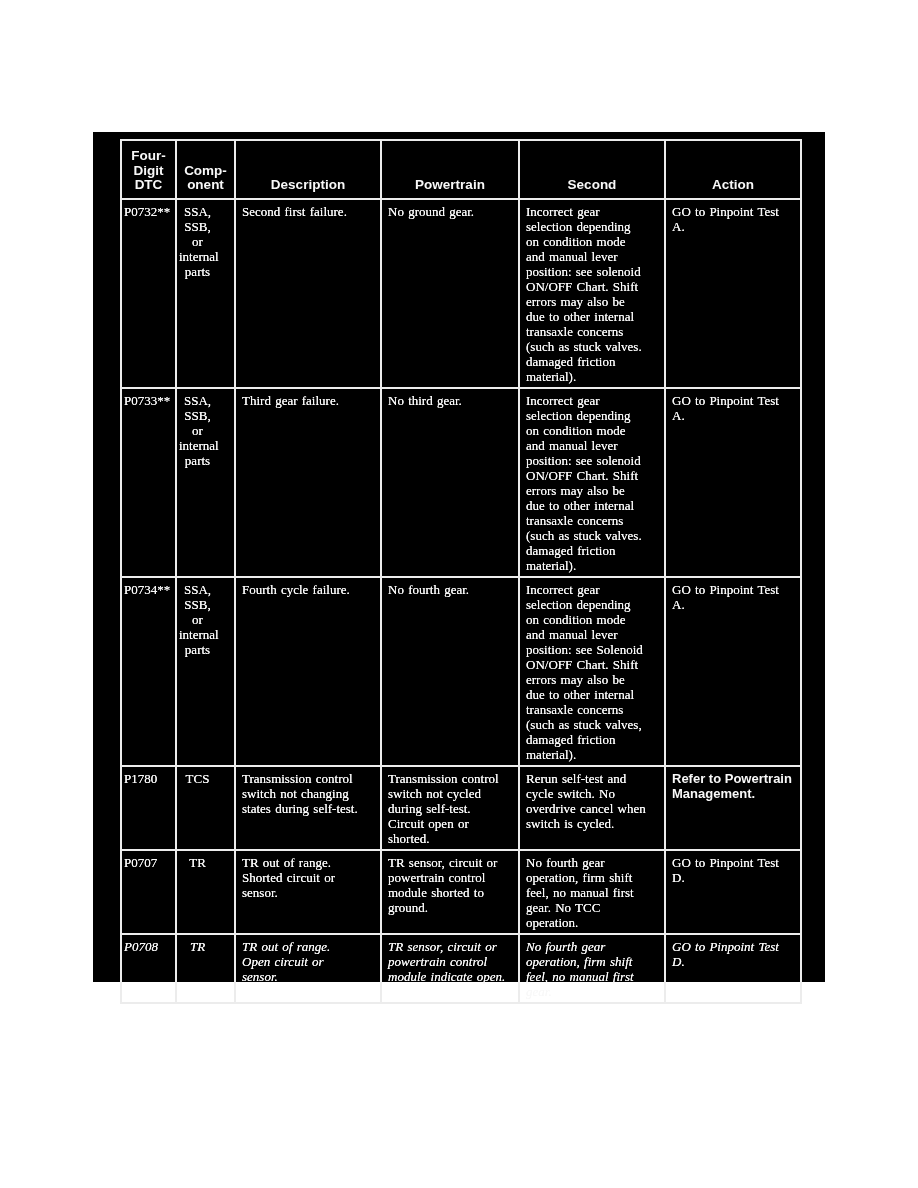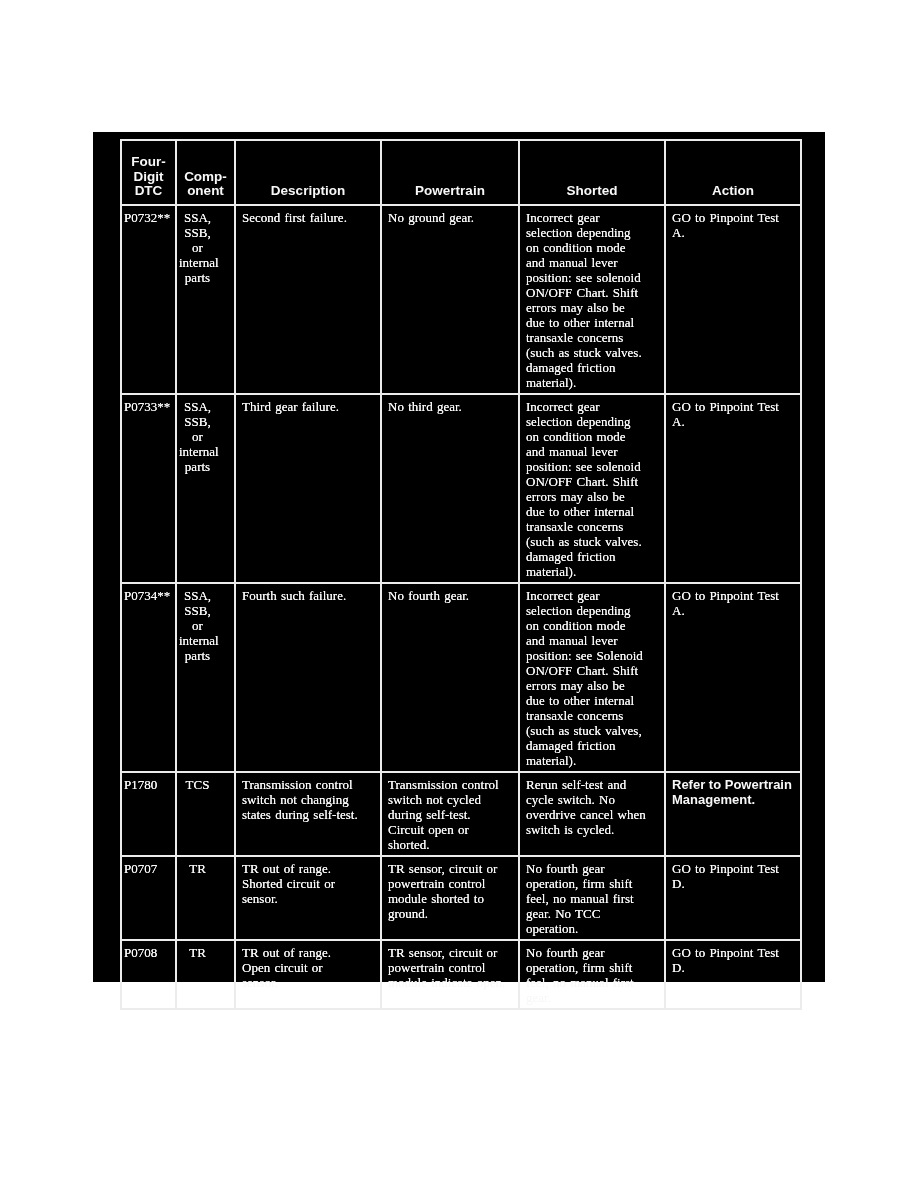--- a/index.html
+++ b/index.html
@@ -34,21 +34,21 @@
     white-space:pre-line;
     overflow:hidden;
   }
   .dtc-table th{
     font-family:"Liberation Sans", sans-serif;
     font-weight:bold;
     font-size:13.5px;
     line-height:14.5px;
     text-align:center;
     vertical-align:bottom;
-    padding:14px 2px 5px 2px;
+    padding:8px 2px 5px 2px;
     border-radius:10px;
   }
   .dtc-table td{
     font-size:13px;
     line-height:15px;
     vertical-align:top;
     padding:4px 5px 3px 6px;
     text-shadow:0 0 0.6px currentColor; 
     word-spacing:1px;
   }
@@ -62,21 +62,21 @@
     word-spacing:0;
     font-weight:bold;
   }
   
   tr.hdr{height:51px;}
   tr.r0{height:185px;}
   tr.r1{height:183px;}
   tr.r2{height:183px;border-radius:27px;}
   tr.r3{height:79px;}
   tr.r4{height:81px;margin-top:12px;}
-  tr.r5{height:61px;}
+  tr.r5{height:61px;font-style:italic;}
 </style>
 </head>
 <body>
 
 <div class="scan-panel">
   <table class="dtc-table">
     <colgroup>
       <col style="width:55px">
       <col style="width:59px">
       <col style="width:146px">
@@ -86,21 +86,21 @@
     </colgroup>
     <thead>
       <tr class="hdr">
         <th>Four-
 Digit
 DTC</th>
         <th>Comp-
 onent</th>
         <th>Description</th>
         <th>Powertrain</th>
-        <th>Shorted</th>
+        <th>Second</th>
         <th>Action</th>
       </tr>
     </thead>
     <tbody>
       <tr class="r0">
         <td class="c-dtc">P0732**</td>
         <td class="c-comp">SSA,
 SSB,
 or
 internal
@@ -146,21 +146,21 @@
         <td>GO to Pinpoint Test
 A.</td>
       </tr>
       <tr class="r2">
         <td class="c-dtc">P0734**</td>
         <td class="c-comp">SSA,
 SSB,
 or
 internal
 parts</td>
-        <td>Fourth such failure.</td>
+        <td>Fourth cycle failure.</td>
         <td>No fourth gear.</td>
         <td>Incorrect gear
 selection depending
 on condition mode
 and manual lever
 position: see Solenoid
 ON/OFF Chart. Shift
 errors may also be
 due to other internal
 transaxle concerns

